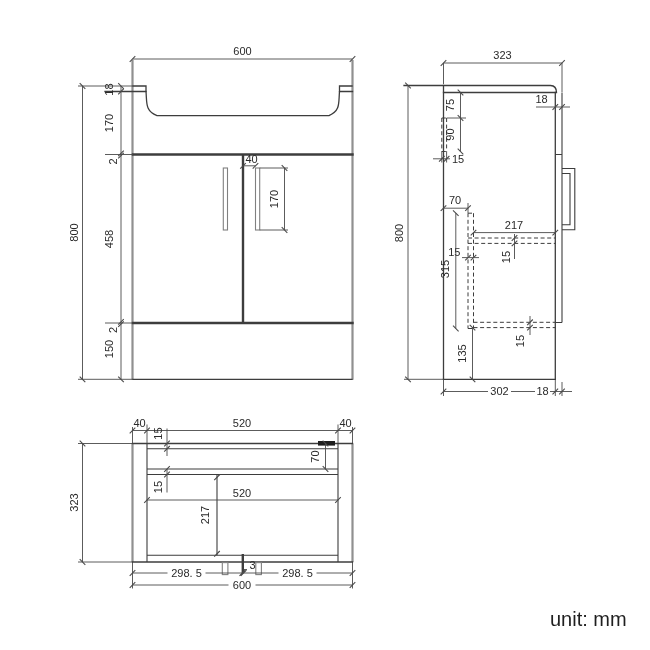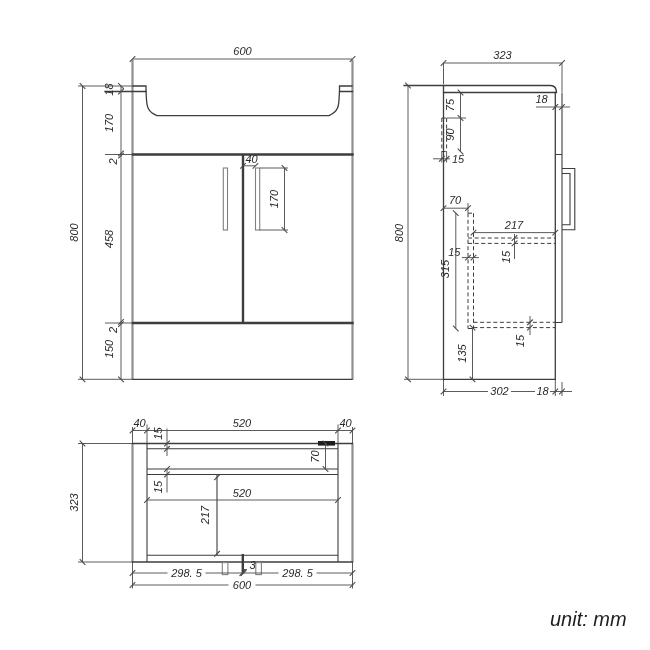--- a/index.html
+++ b/index.html
@@ -1,19 +1,19 @@
 <!DOCTYPE html>
 <html style="--background: #ffffff; --line: #3d3d3d; --edge: #909090; --dim: #4a4a4a; --text: #2a2a2a; --fill_black: #1e1e1e;"><head>
 <meta charset="utf-8">
 <style>
   :root{
     --background:#ffffff; --line:#3d3d3d; --edge:#909090; --dim:#4a4a4a; --text:#2a2a2a; --fill_black:#1e1e1e;
   }
   html,body{margin:0;padding:0;background:var(--background);}
-  .stage{position:relative;width:650px;height:650px;background:var(--background);overflow:hidden;font-style:italic;}
+  .stage{position:relative;width:650px;height:650px;background:var(--background);overflow:hidden;}
   svg{position:absolute;left:0;top:0;}
   .ln{stroke:var(--line);stroke-width:1.3;fill:none;stroke-linecap:square;}
   .ln1{stroke:var(--line);stroke-width:1.1;fill:none;}
   .thick{stroke:var(--line);stroke-width:2.4;fill:none;stroke-linecap:square;}
   .edge{stroke:var(--edge);stroke-width:2.2;fill:none;}
   .dim{stroke:var(--dim);stroke-width:0.9;fill:none;}
   .dsh{stroke:var(--line);stroke-width:1;fill:none;stroke-dasharray:4 2.6;}
   .tick{stroke:var(--dim);stroke-width:1.1;fill:none;}
   .hndl{stroke:#808080;stroke-width:1.1;fill:#ffffff;}
   .bg{fill:#ffffff;stroke:none;}

